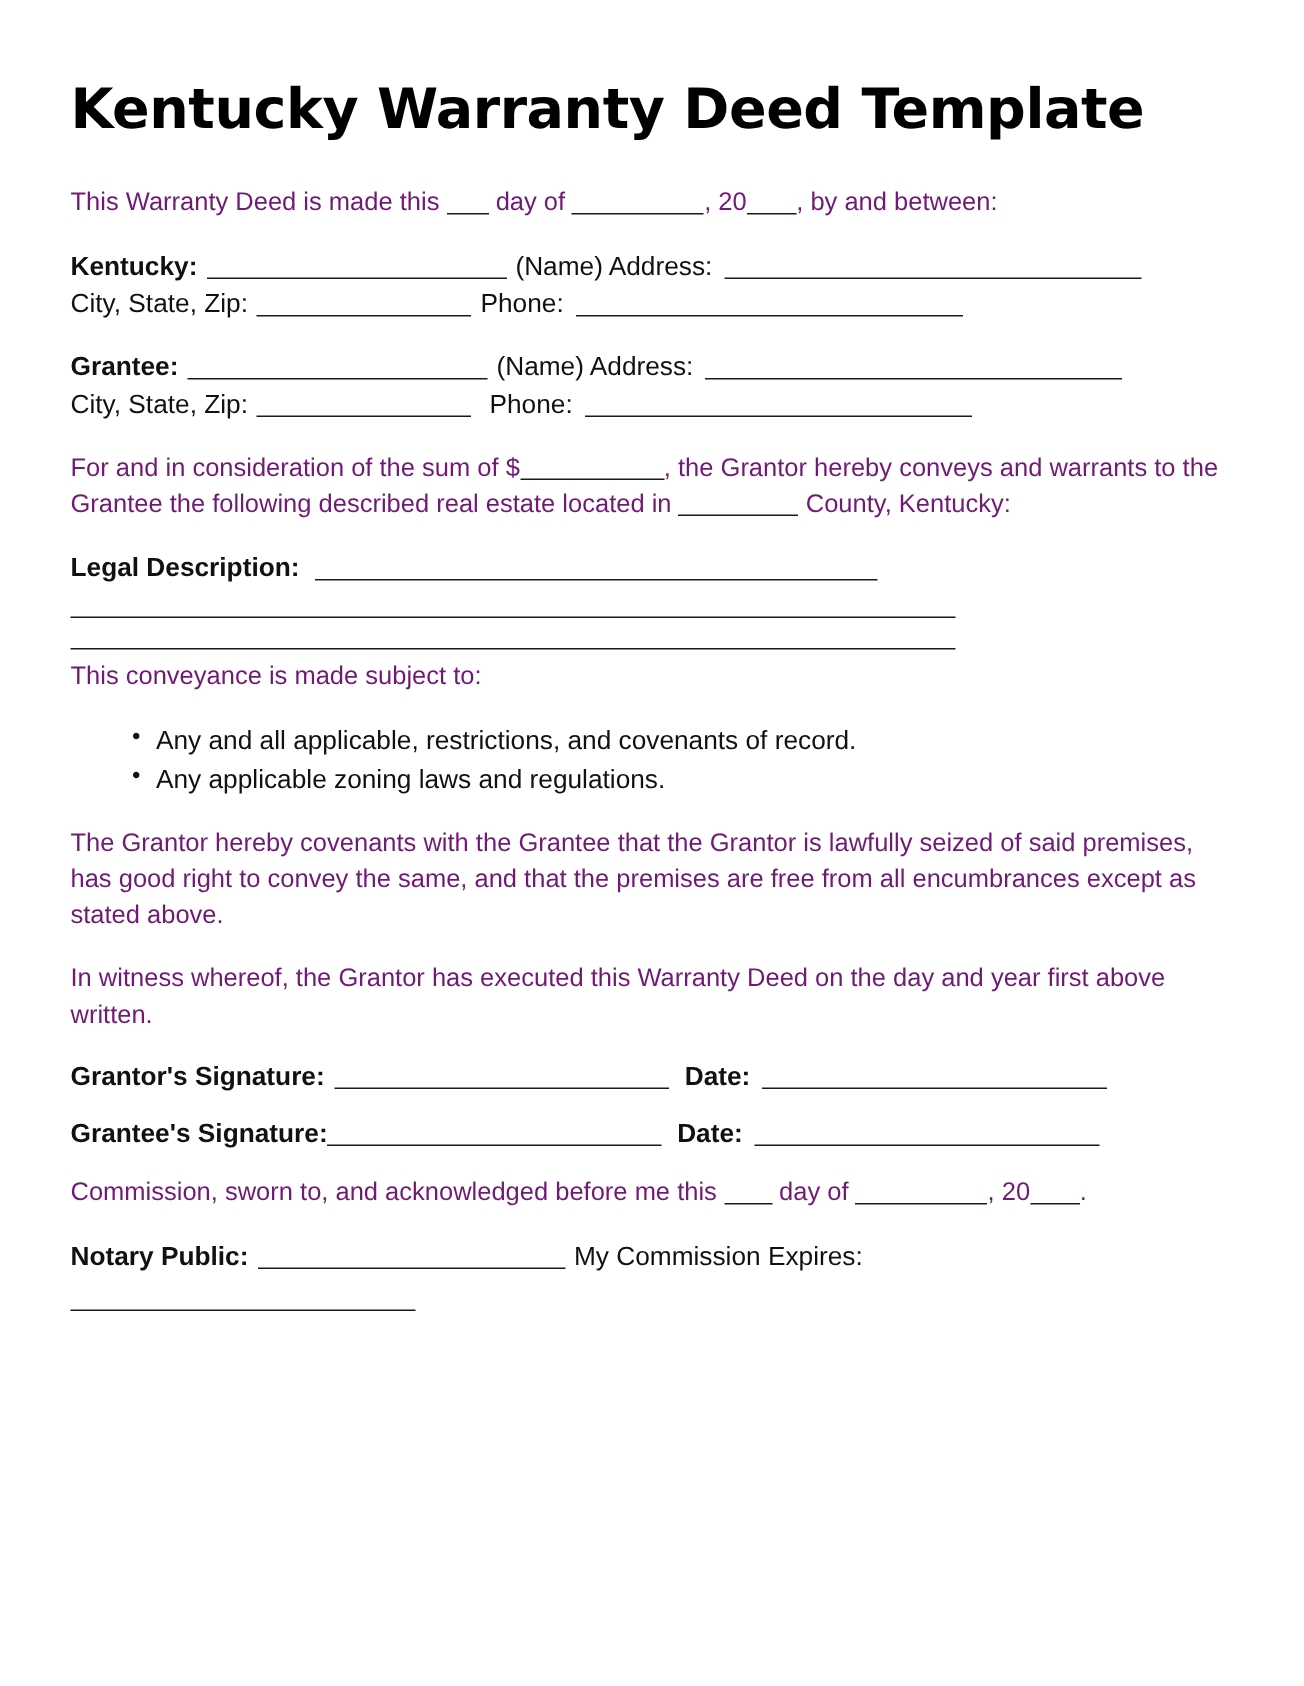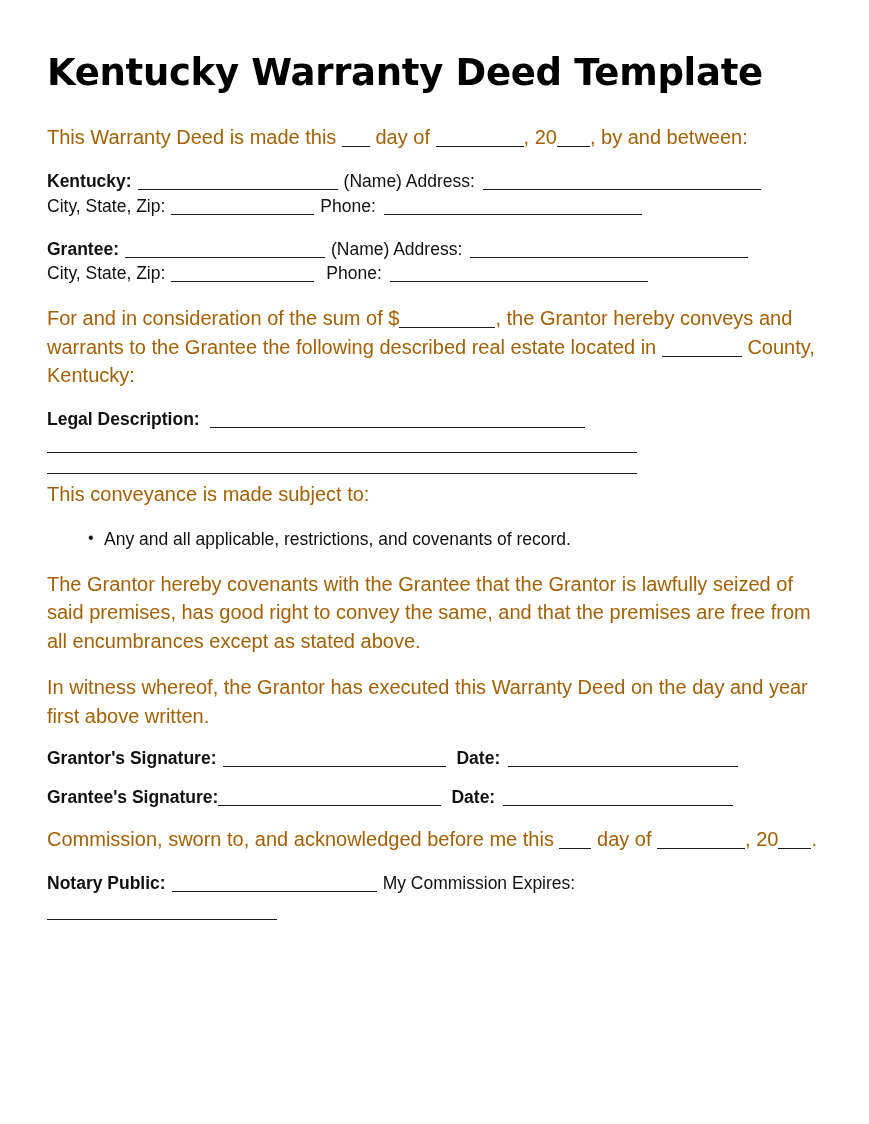--- a/index.html
+++ b/index.html
@@ -29,24 +29,24 @@
   h1.doc-title {
     font-family: "DejaVu Sans", sans-serif;
     font-size: 37px;
     font-weight: bold;
     letter-spacing: -0.3px;
     margin: 0 0 28px 0;
     line-height: 1.15;
     color: #000000;
   }
   p.para {
-    font-size: 20px;
+    font-size: 17px;
     line-height: 1.42;
     margin: 0 0 18px 0;
-    color: #a16207;
+    color: #701a75;
   }
   .tight { margin-bottom: 6px; }
   .blank {
     display: inline-block;
     border-bottom: 1.6px solid #1a1a1a;
     vertical-align: -3px;
     height: 14px;
   }
   .b-3   { width: 28px; }
   .b-4   { width: 32px; }
@@ -172,20 +172,21 @@
       <div class="long-line"></div>
       <div class="long-line"></div>
     </div>
 
     <div class="spacer-sm"></div>
 
     <p class="para tight">This conveyance is made subject to:</p>
 
     <ul class="bullets">
       <li>Any and all applicable, restrictions, and covenants of record.</li>
+      <li>Any applicable zoning laws and regulations.</li>
     </ul>
 
     <p class="para">The Grantor hereby covenants with the Grantee that the Grantor is lawfully seized of said premises, has good right to convey the same, and that the premises are free from all encumbrances except as stated above.</p>
 
     <p class="para">In witness whereof, the Grantor has executed this Warranty Deed on the day and year first above written.</p>
 
     <p class="sig-row">
       <span class="lbl">Grantor's Signature:</span><span class="fill f-sig1"></span><span class="lbl">Date:</span><span class="fill f-date"></span>
     </p>
 

